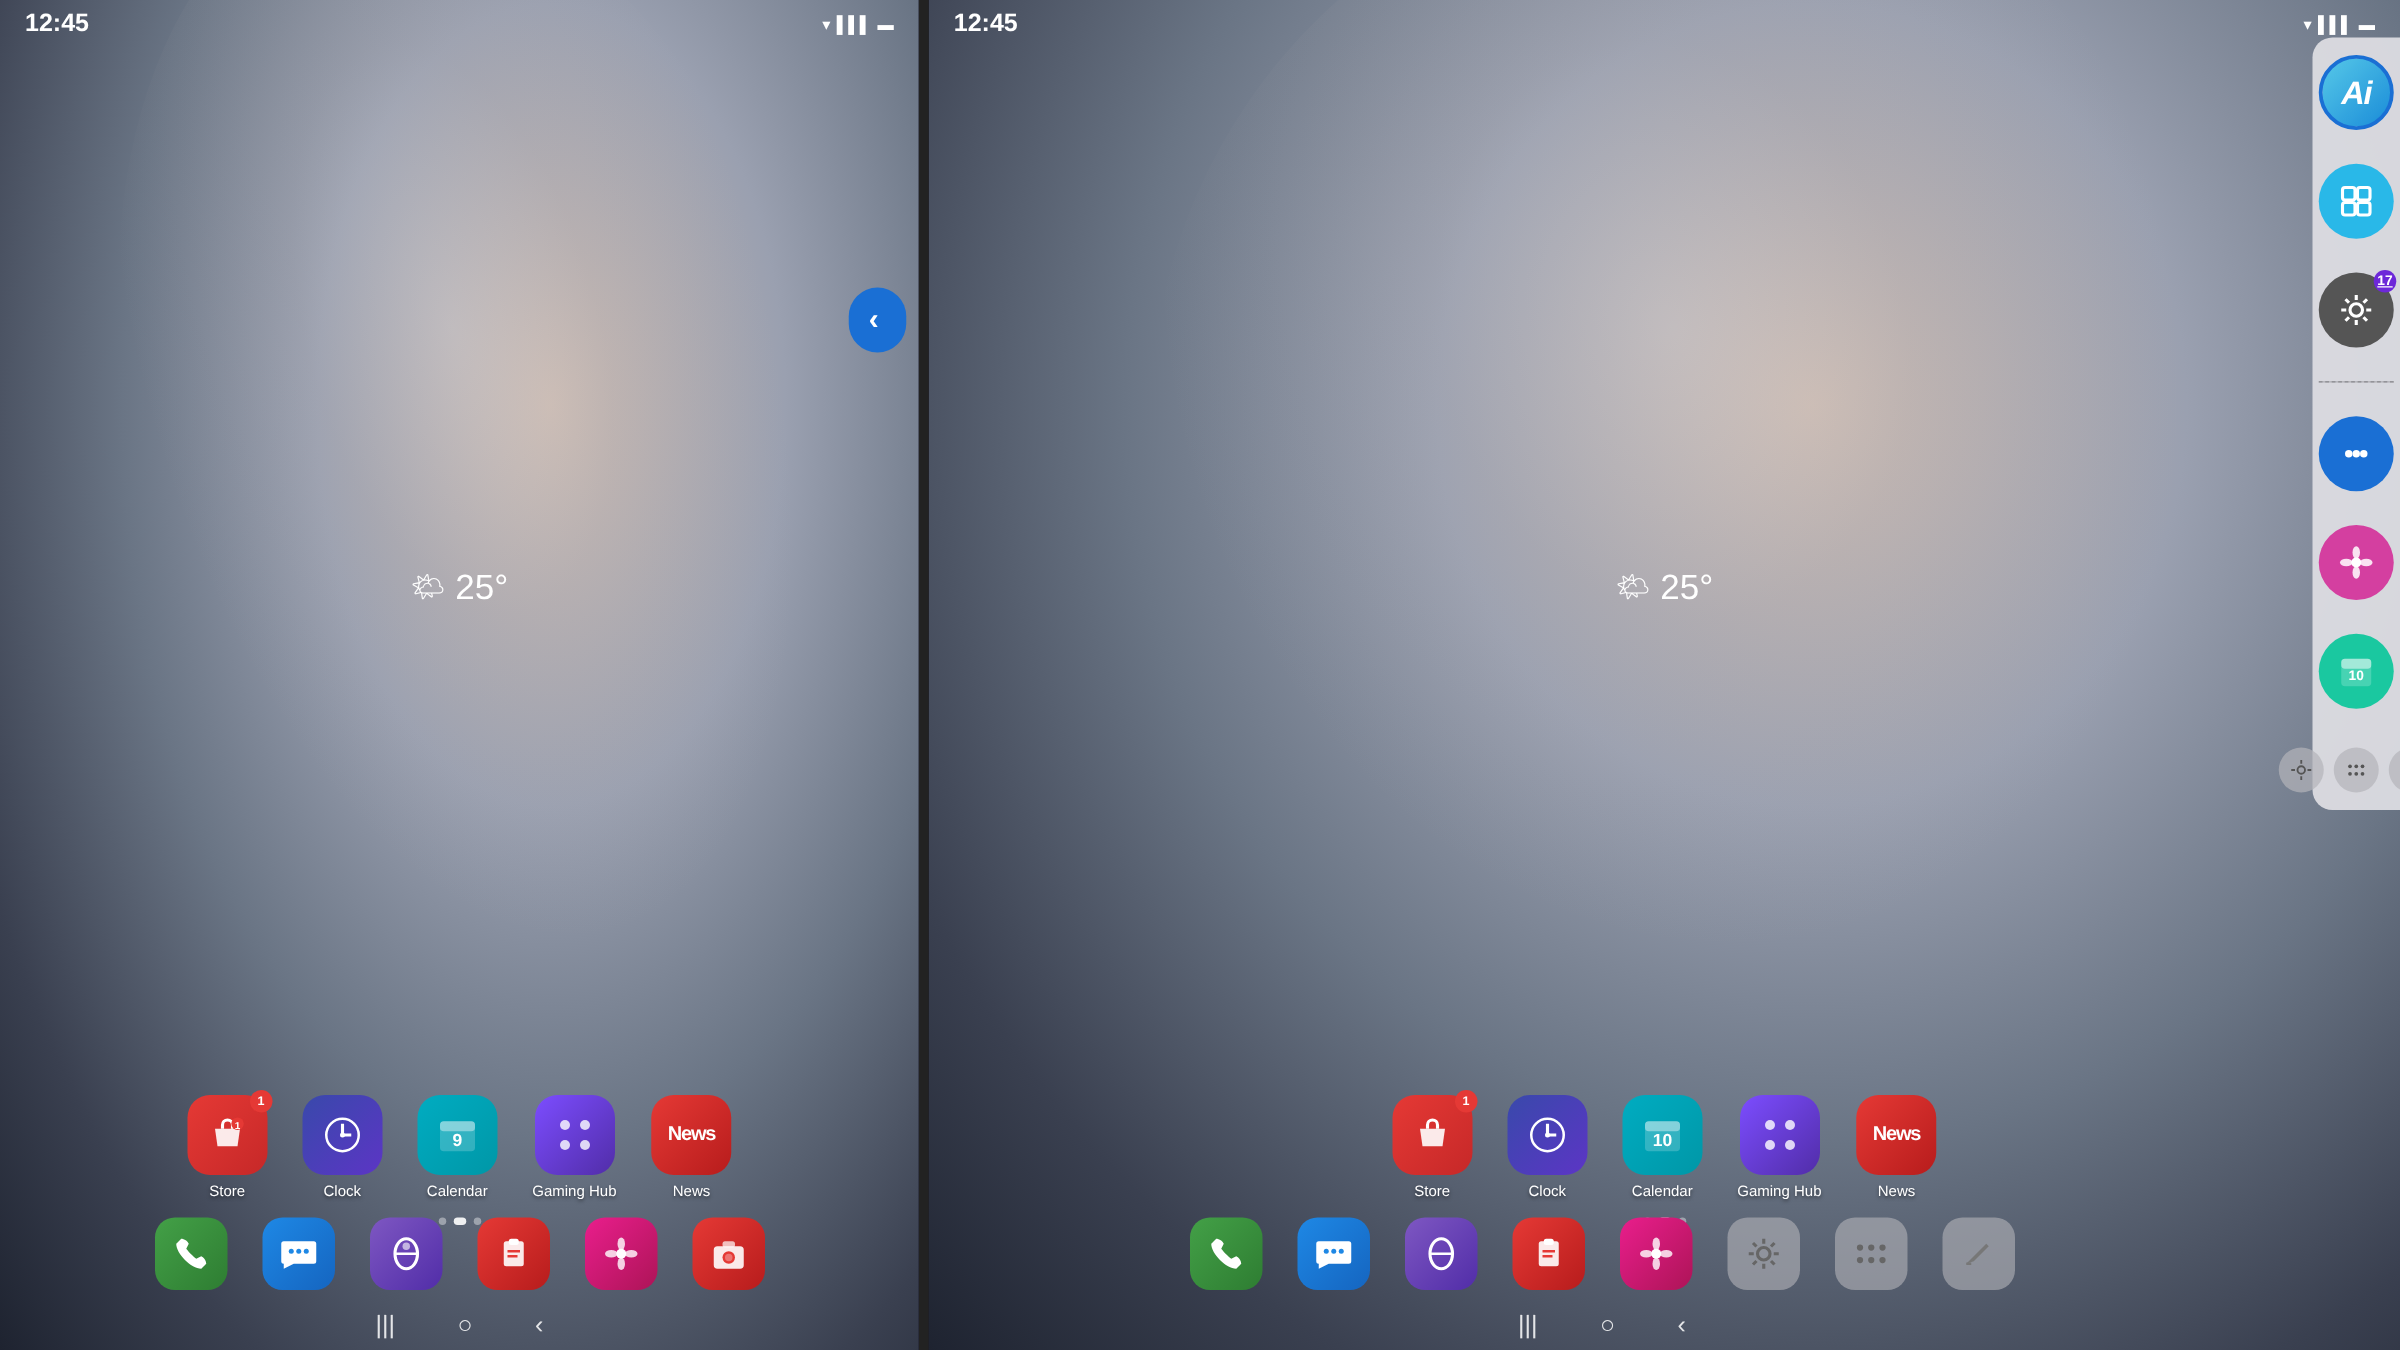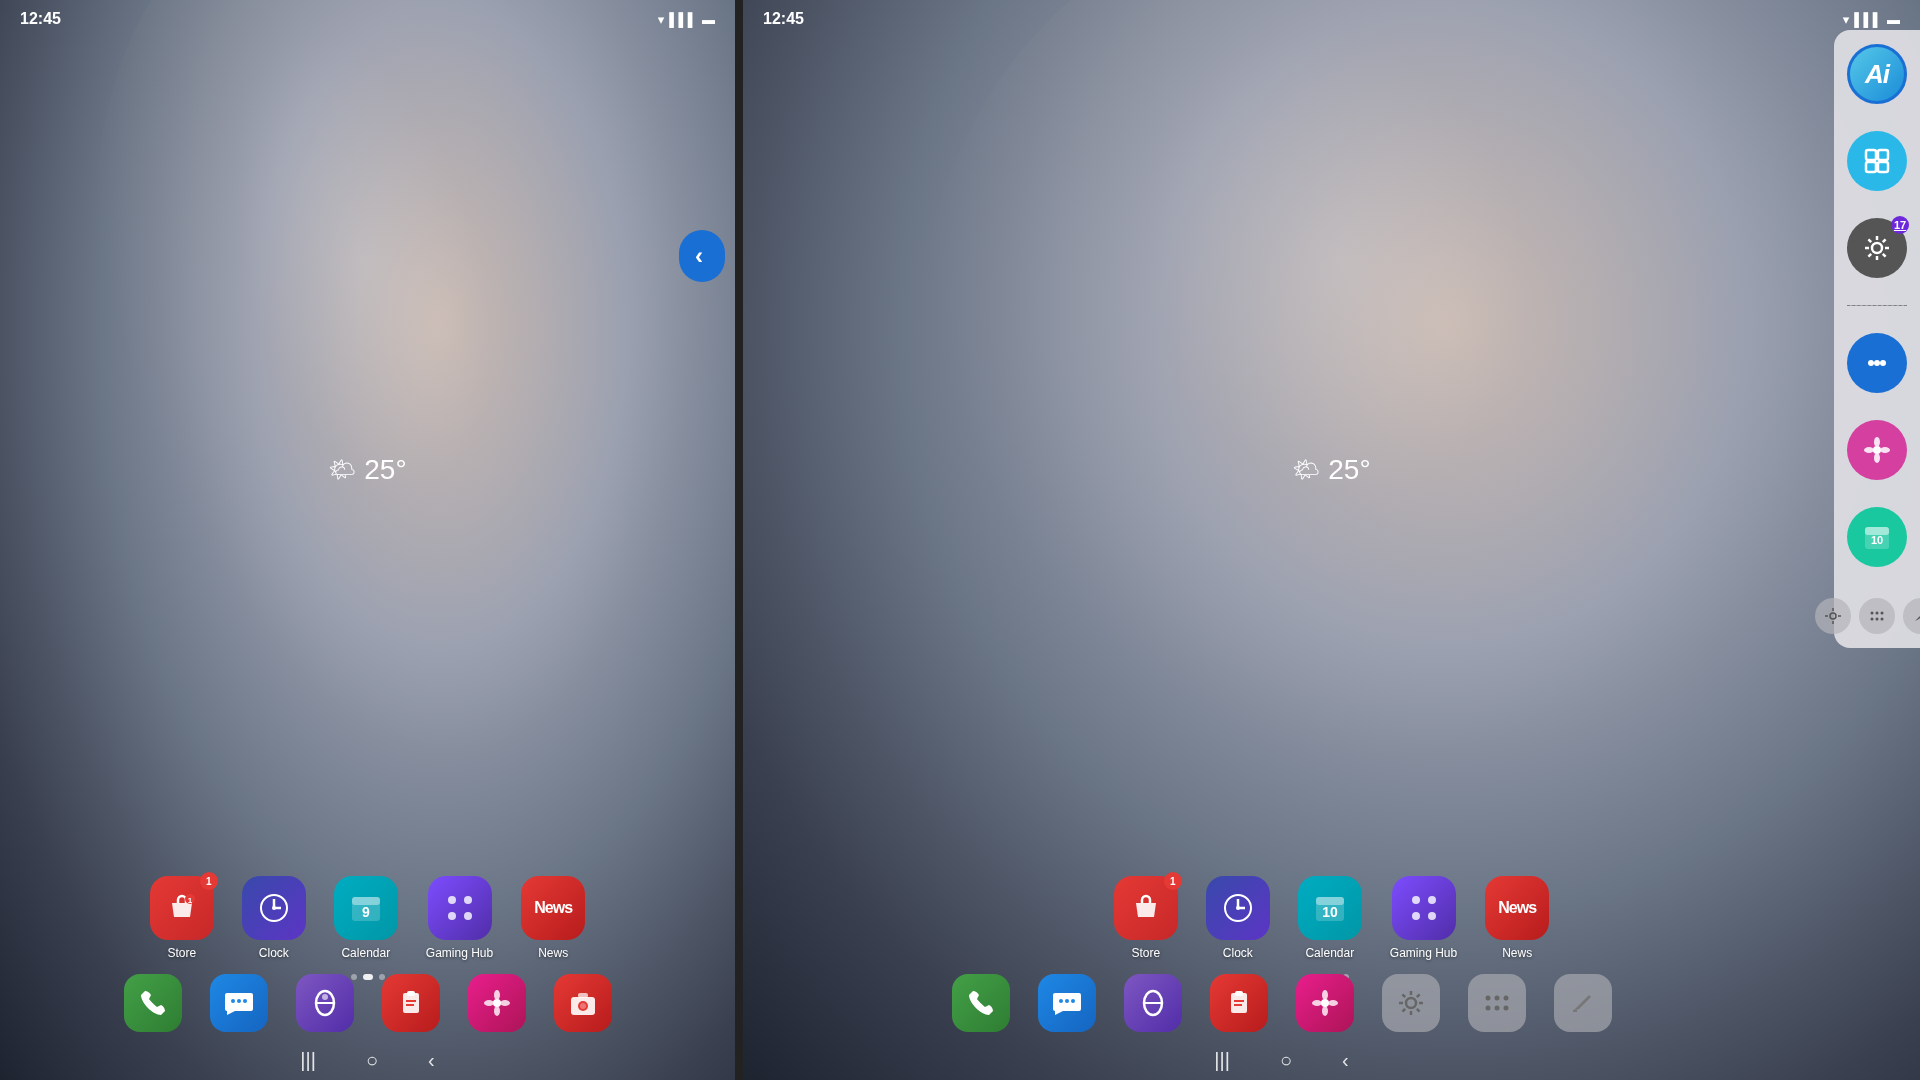--- a/index.html
+++ b/index.html
@@ -44,21 +44,21 @@
       left: 0;
       right: 0;
       height: 38px;
       display: flex;
       align-items: center;
       justify-content: space-between;
       padding: 0 20px;
       z-index: 10;
     }
     .status-time {
-      font-size: 16px;
+      font-size: 20px;
       font-weight: 600;
       color: #fff;
     }
     .status-icons {
       display: flex;
       align-items: center;
       gap: 5px;
     }
     .status-icon {
       color: #fff;
@@ -226,21 +226,21 @@
       width: 1177px;
       height: 1080px;
       position: relative;
     }
 
     
     .edge-panel {
       position: absolute;
       top: 30px;
       right: 0;
-      width: 86px;
+      width: 70px;
       background: rgba(220, 220, 225, 0.95);
       border-radius: 16px 0 0 16px;
       display: flex;
       flex-direction: column;
       align-items: center;
       padding: 14px 0;
       gap: 27px;
       z-index: 30;
     }
     .edge-btn {

